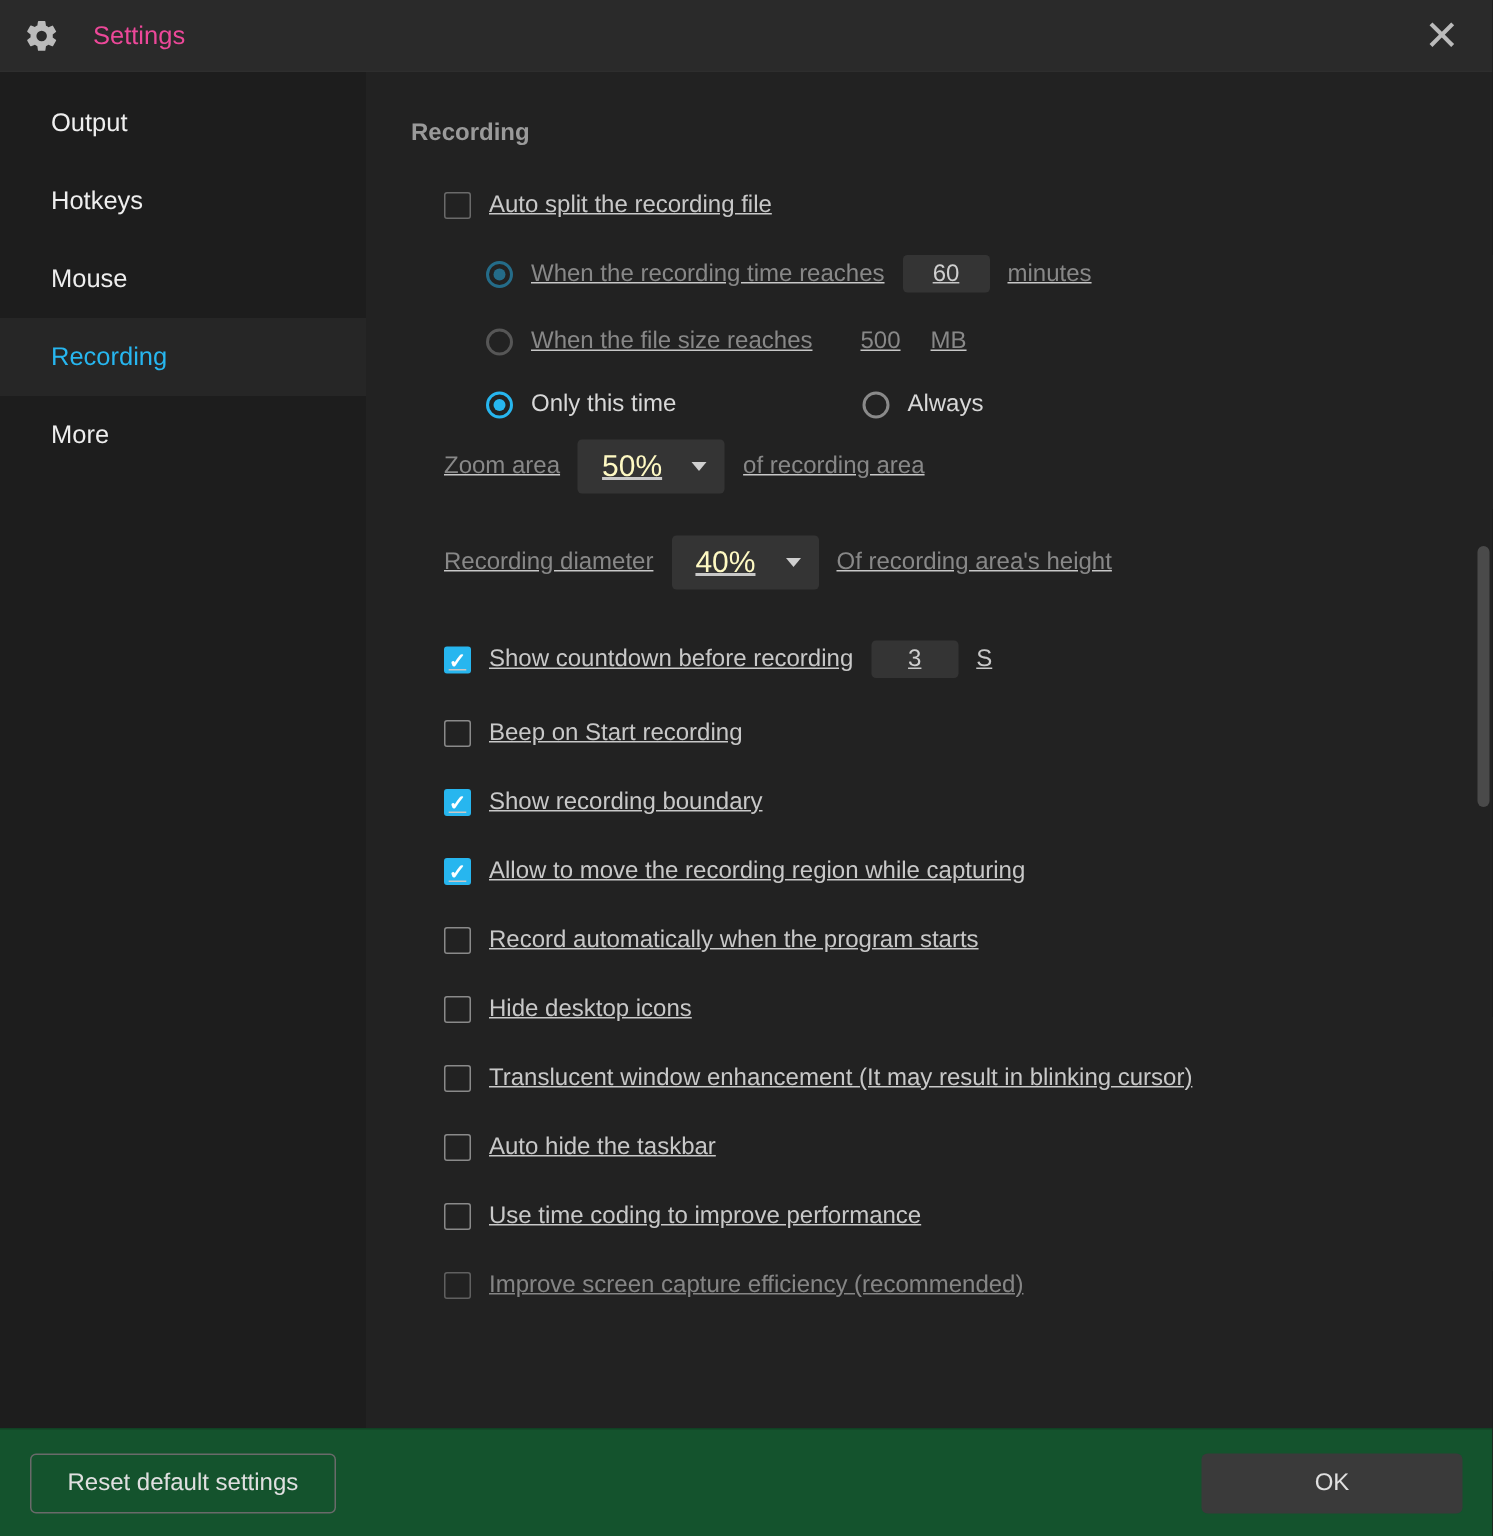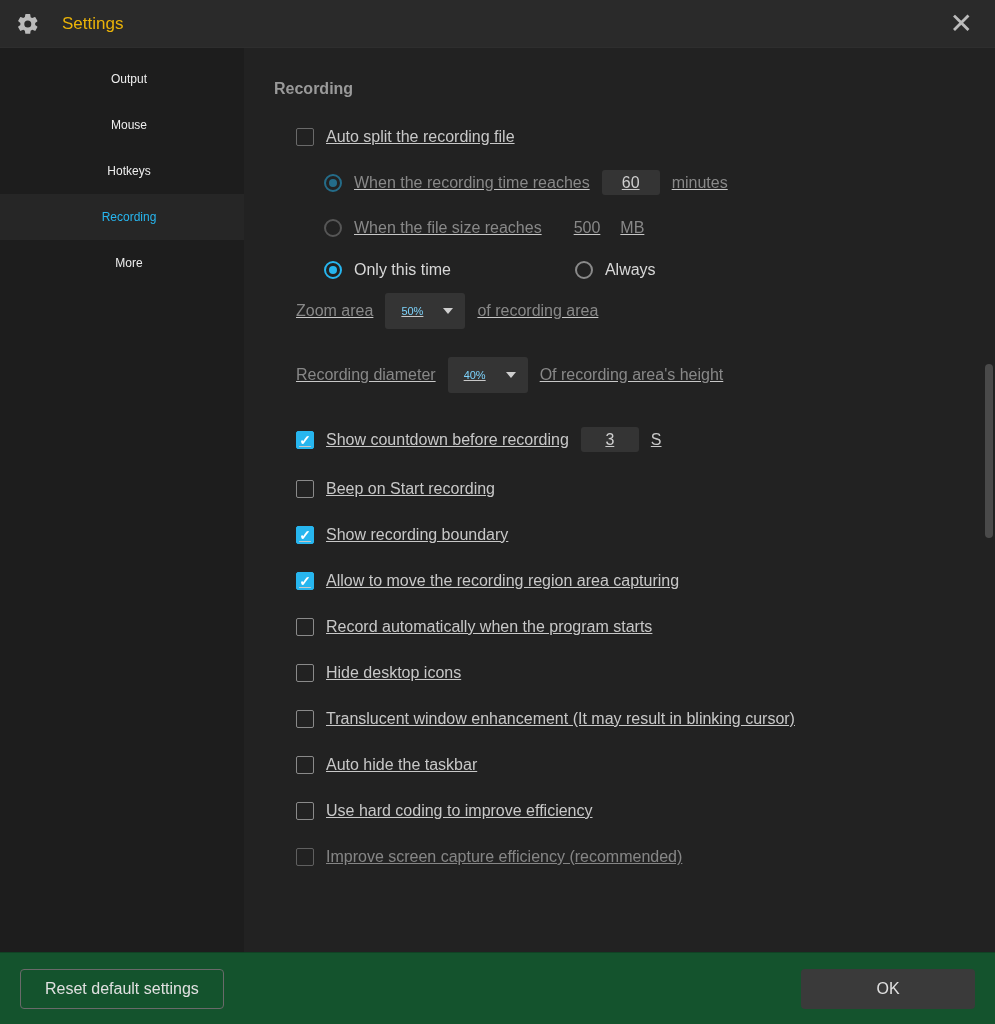--- a/index.html
+++ b/index.html
@@ -2,29 +2,29 @@
 <html><head>
 <meta charset="utf-8">
 <style>
   * { box-sizing: border-box; margin: 0; padding: 0; }
   html, body { width: 995px; height: 1024px; background: #1a1a1a; font-family: -apple-system, "Segoe UI", Arial, sans-serif; color: #d8d8d8; overflow: hidden; }
   .window { display: flex; flex-direction: column; width: 100%; height: 100%; }
 
   
   .titlebar { height: 48px; display: flex; align-items: center; padding: 0 16px; background: #2a2a2a; border-bottom: 1px solid rgba(255,255,255,0.02); }
   .titlebar .gear { width: 24px; height: 24px; color: #bbb; margin-right: 22px; }
-  .titlebar .title { color: #eab308; font-size: 17px; font-weight: 400; flex: 1; }
+  .titlebar .title { color: #ec4899; font-size: 17px; font-weight: 400; flex: 1; }
   .titlebar .close { color: #bbb; font-size: 28px; line-height: 1; cursor: pointer; padding: 4px 6px; }
 
   
   .body { flex: 1; display: flex; min-height: 0; background: #222; }
 
   
   .sidebar { width: 244px; background: #1d1d1d; display: flex; flex-direction: column; padding-top: 8px; }
-  .sidebar .item { padding: 16px 20px 16px 34px; font-size: 12px; color: #eee; cursor: pointer; text-align: center; }
+  .sidebar .item { padding: 16px 20px 16px 34px; font-size: 17px; color: #eee; cursor: pointer; }
   .sidebar .item.active { background: #262626; color: #27b6ef; }
 
   
   .main { flex: 1; position: relative; overflow: hidden; background: #222; }
   .panel { position: absolute; inset: 0; overflow-y: hidden; padding: 32px 30px 8px 30px; }
   .section-heading { color: #9a9a9a; font-size: 16px; font-weight: 600; margin-bottom: 30px; }
 
   .row { display: flex; align-items: center; gap: 12px; margin-bottom: 28px; font-size: 16px; color: #c8c8c8; text-decoration: underline; }
   .indent-1 { padding-left: 22px; }
   .indent-2 { padding-left: 50px; }
@@ -40,21 +40,21 @@
   .radio.on { border-color: #27b6ef; }
   .radio.on::after { content: ''; width: 8px; height: 8px; border-radius: 50%; background: #27b6ef; }
   .radio.dim { opacity: 0.5; }
 
   .label-dim { color: #888; }
 
   
   .numbox { background: #343434; border-radius: 3px; height: 25px; min-width: 58px; padding: 0 14px; display: inline-flex; align-items: center; justify-content: center; color: #cfcfcf; font-size: 16px; }
 
   
-  .dropdown { background: #343434; border-radius: 3px; height: 36px; padding: 0 12px 0 16px; display: inline-flex; align-items: center; gap: 20px; color: #7dd3fc; font-size: 11px; cursor: pointer; }
+  .dropdown { background: #343434; border-radius: 3px; height: 36px; padding: 0 12px 0 16px; display: inline-flex; align-items: center; gap: 20px; color: #fef9c3; font-size: 20px; cursor: pointer; }
   .dd-caret { width: 0; height: 0; border-left: 5px solid transparent; border-right: 5px solid transparent; border-top: 6px solid #cfcfcf; }
 
   
   .scrollthumb { position: absolute; right: 2px; top: 316px; width: 8px; height: 174px; background: #4a4a4a; border-radius: 4px; }
 
   
   .footer { height: 72px; background: #14532d; display: flex; align-items: center; padding: 0 20px; border-top: 1px solid rgba(0,0,0,0.2); }
   .btn { height: 40px; padding: 0 24px; border-radius: 4px; font-size: 16px; display: inline-flex; align-items: center; justify-content: center; cursor: pointer; }
   .btn.outline { border: 1px solid #6a6a6a; color: #e0e0e0; background: transparent; }
   .btn.solid { background: #3a3a3a; color: #e0e0e0; min-width: 174px; }
@@ -75,22 +75,22 @@
         <path d="M19.14,12.94a7,7,0,0,0,.05-.94,7,7,0,0,0-.05-.94l2.11-1.65a.5.5,0,0,0,.12-.64l-2-3.46a.5.5,0,0,0-.6-.22l-2.49,1a7,7,0,0,0-1.63-.94l-.38-2.65A.5.5,0,0,0,13.77,2H9.77a.5.5,0,0,0-.49.42L8.9,5.07a7,7,0,0,0-1.63.94l-2.49-1a.5.5,0,0,0-.6.22l-2,3.46a.5.5,0,0,0,.12.64L4.41,11a7,7,0,0,0-.05.94,7,7,0,0,0,.05.94L2.3,14.53a.5.5,0,0,0-.12.64l2,3.46a.5.5,0,0,0,.6.22l2.49-1a7,7,0,0,0,1.63.94l.38,2.65a.5.5,0,0,0,.49.42h4a.5.5,0,0,0,.49-.42l.38-2.65a7,7,0,0,0,1.63-.94l2.49,1a.5.5,0,0,0,.6-.22l2-3.46a.5.5,0,0,0-.12-.64ZM11.77,15.5A3.5,3.5,0,1,1,15.27,12,3.5,3.5,0,0,1,11.77,15.5Z"></path>
       </svg>
     <div class="title">Settings</div>
     <div class="close">✕</div>
   </div>
 
   <div class="body">
 
     <div class="sidebar">
       <div class="item">Output</div>
+      <div class="item">Hotkeys</div>
       <div class="item">Mouse</div>
-      <div class="item">Hotkeys</div>
       <div class="item active">Recording</div>
       <div class="item">More</div>
     </div>
 
     <div class="main">
       <div class="panel">
 
         <div class="section-heading">Recording</div>
 
         <div class="split-group">
@@ -152,21 +152,21 @@
           <span>Beep on Start recording</span>
         </div>
 
         <div class="row indent-1">
           <span class="checkbox checked"></span>
           <span>Show recording boundary</span>
         </div>
 
         <div class="row indent-1">
           <span class="checkbox checked"></span>
-          <span>Allow to move the recording region area capturing</span>
+          <span>Allow to move the recording region while capturing</span>
         </div>
 
         <div class="row indent-1">
           <span class="checkbox"></span>
           <span>Record automatically when the program starts</span>
         </div>
 
         <div class="row indent-1">
           <span class="checkbox"></span>
           <span>Hide desktop icons</span>
@@ -178,21 +178,21 @@
         </div>
 
         <div class="row indent-1">
           <span class="checkbox"></span>
           <span>Auto hide the taskbar</span>
         </div>
 
 
         <div class="row indent-1">
           <span class="checkbox"></span>
-          <span>Use hard coding to improve efficiency</span>
+          <span>Use time coding to improve performance</span>
         </div>
 
         <div class="row indent-1" style="opacity:0.6">
           <span class="checkbox"></span>
           <span>Improve screen capture efficiency (recommended)</span>
         </div>
 
       </div>
       <div class="scrollthumb"></div>
     </div>

